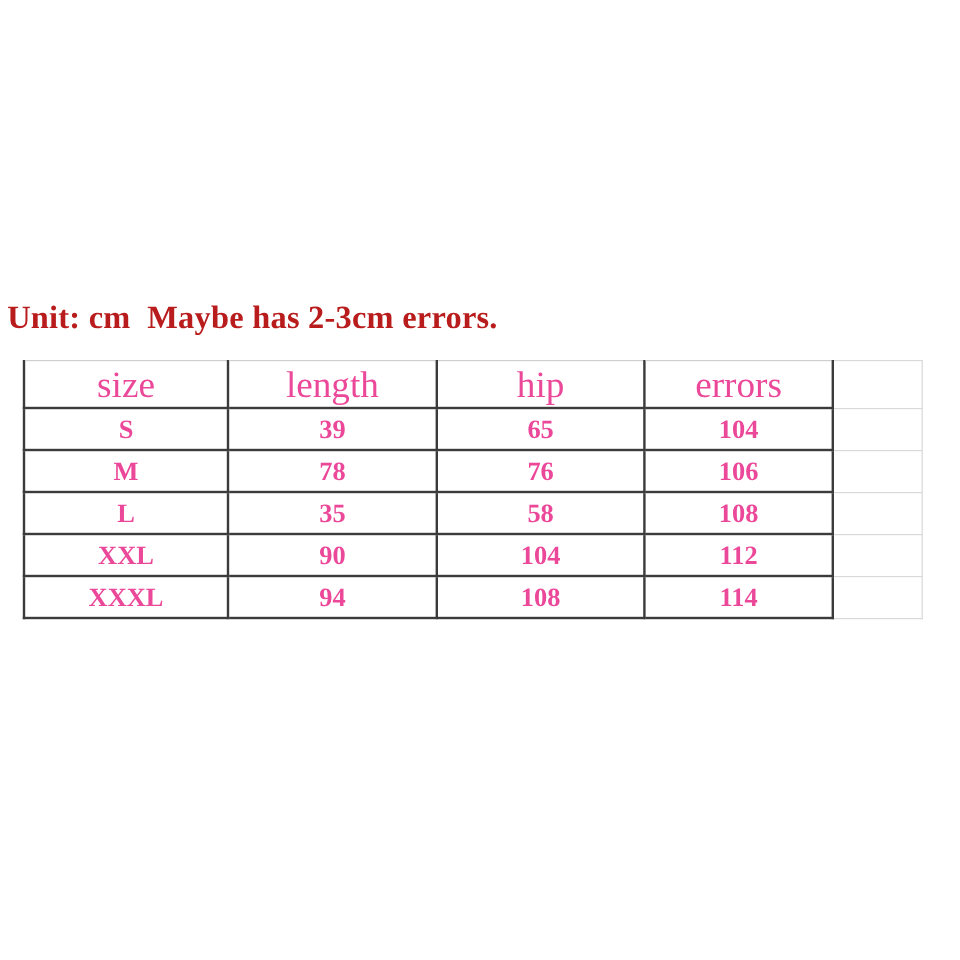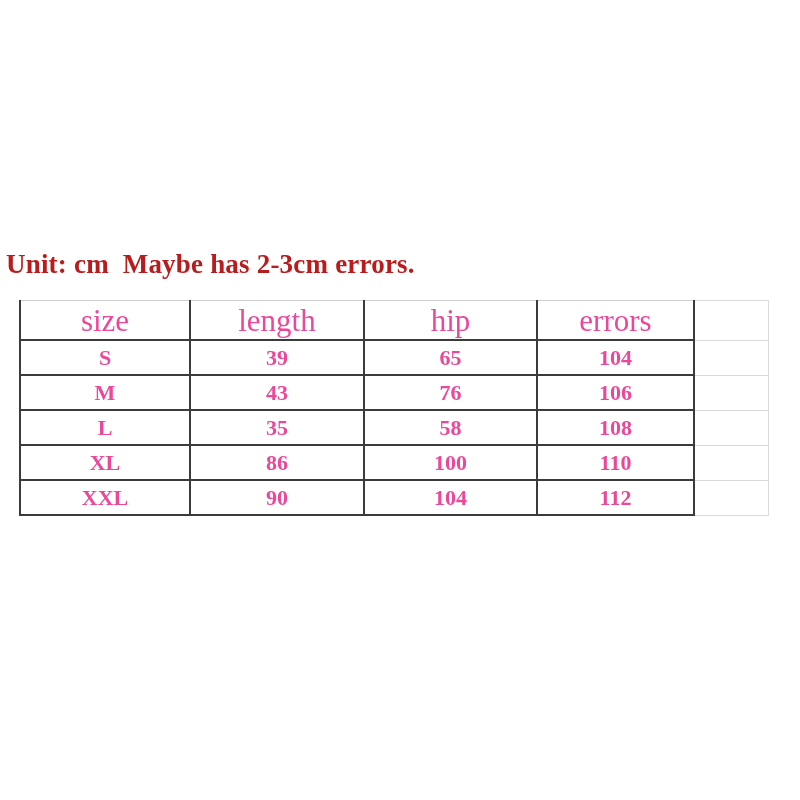--- a/index.html
+++ b/index.html
@@ -104,42 +104,42 @@
     <tbody>
         <tr>
           <td>S</td>
           <td>39</td>
           <td>65</td>
           <td>104</td>
           <td class="extra-cell"></td>
         </tr>
         <tr>
           <td>M</td>
-          <td>43</td>
+          <td>78</td>
           <td>76</td>
           <td>106</td>
           <td class="extra-cell"></td>
         </tr>
         <tr>
           <td>L</td>
           <td>35</td>
           <td>58</td>
           <td>108</td>
           <td class="extra-cell"></td>
         </tr>
         <tr>
-          <td>XL</td>
-          <td>86</td>
-          <td>100</td>
-          <td>110</td>
-          <td class="extra-cell"></td>
-        </tr>
-        <tr>
           <td>XXL</td>
           <td>90</td>
           <td>104</td>
           <td>112</td>
+          <td class="extra-cell"></td>
+        </tr>
+        <tr>
+          <td>XXXL</td>
+          <td>94</td>
+          <td>108</td>
+          <td>114</td>
           <td class="extra-cell"></td>
         </tr>
       </tbody>
   </table>
 
 </div>
 
 </body></html>

